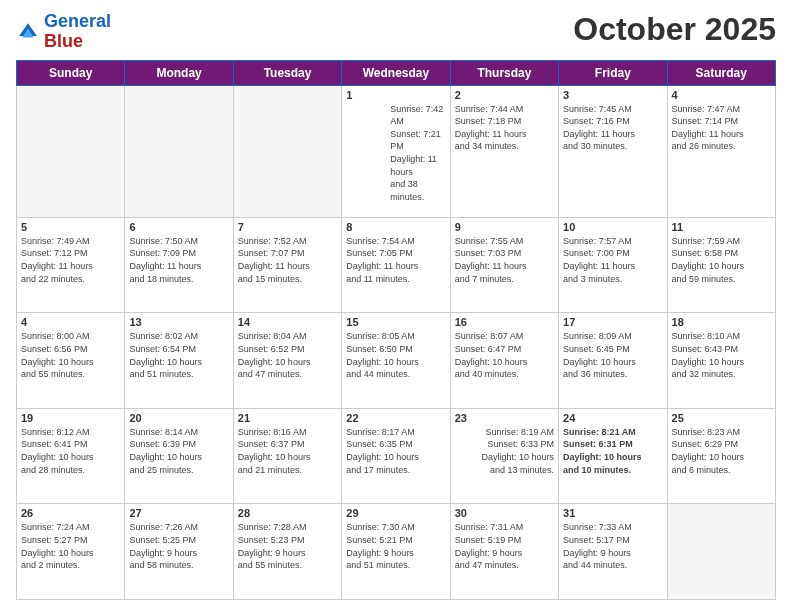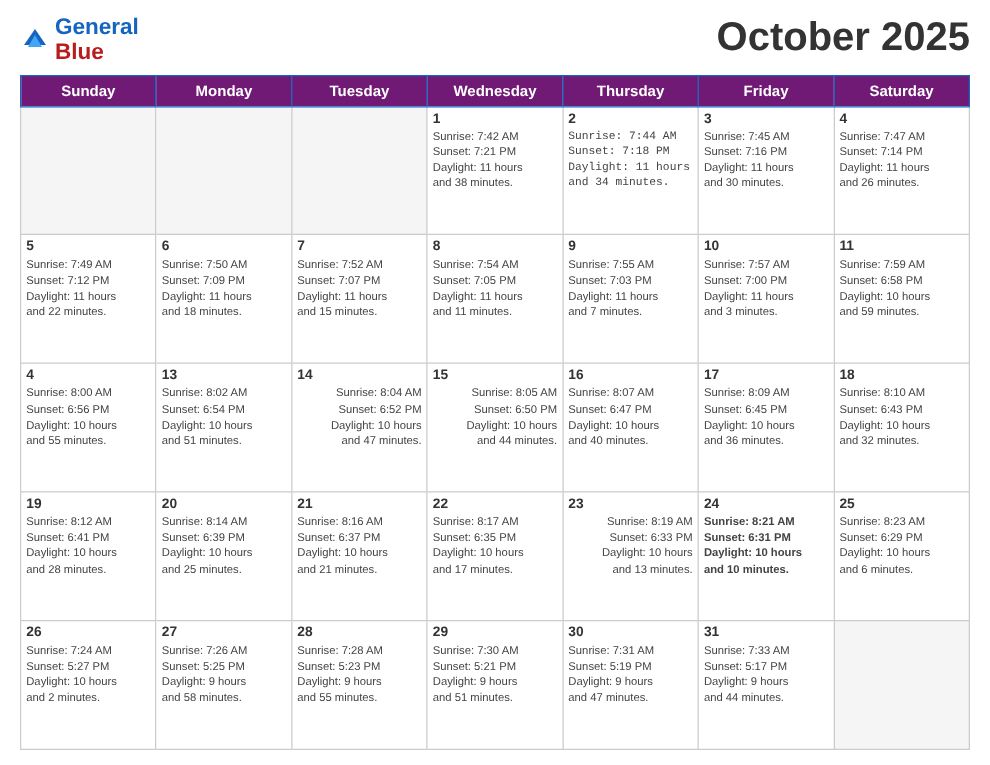--- a/index.html
+++ b/index.html
@@ -127,28 +127,28 @@
         <th>Saturday</th>
       </tr>
     </thead>
     <tbody id="calendar-body">
     <tr>
           <td class="empty"></td>
           <td class="empty"></td>
           <td class="empty"></td>
           <td>
             <div class="day-num">1</div>
-            <div class="day-info" style="white-space: pre-line;">Sunrise: 7:42 AM
+            <div class="day-info" style="white-space: pre-line; margin-left: 44px;">Sunrise: 7:42 AM
 Sunset: 7:21 PM
 Daylight: 11 hours
 and 38 minutes.</div>
           </td>
           <td>
             <div class="day-num">2</div>
-            <div class="day-info" style="white-space: pre-line; font-family: Liberation Mono, monospace;">Sunrise: 7:44 AM
+            <div class="day-info" style="white-space: pre-line;">Sunrise: 7:44 AM
 Sunset: 7:18 PM
 Daylight: 11 hours
 and 34 minutes.</div>
           </td>
           <td>
             <div class="day-num">3</div>
             <div class="day-info" style="white-space: pre-line;">Sunrise: 7:45 AM
 Sunset: 7:16 PM
 Daylight: 11 hours
 and 30 minutes.</div>
@@ -222,28 +222,28 @@
           </td>
           <td>
             <div class="day-num">13</div>
             <div class="day-info" style="white-space: pre-line;">Sunrise: 8:02 AM
 Sunset: 6:54 PM
 Daylight: 10 hours
 and 51 minutes.</div>
           </td>
           <td>
             <div class="day-num">14</div>
-            <div class="day-info" style="white-space: pre-line; text-align: right;">Sunrise: 8:04 AM
+            <div class="day-info" style="white-space: pre-line;">Sunrise: 8:04 AM
 Sunset: 6:52 PM
 Daylight: 10 hours
 and 47 minutes.</div>
           </td>
           <td>
             <div class="day-num">15</div>
-            <div class="day-info" style="white-space: pre-line; text-align: right;">Sunrise: 8:05 AM
+            <div class="day-info" style="white-space: pre-line;">Sunrise: 8:05 AM
 Sunset: 6:50 PM
 Daylight: 10 hours
 and 44 minutes.</div>
           </td>
           <td>
             <div class="day-num">16</div>
             <div class="day-info" style="white-space: pre-line;">Sunrise: 8:07 AM
 Sunset: 6:47 PM
 Daylight: 10 hours
 and 40 minutes.</div>

